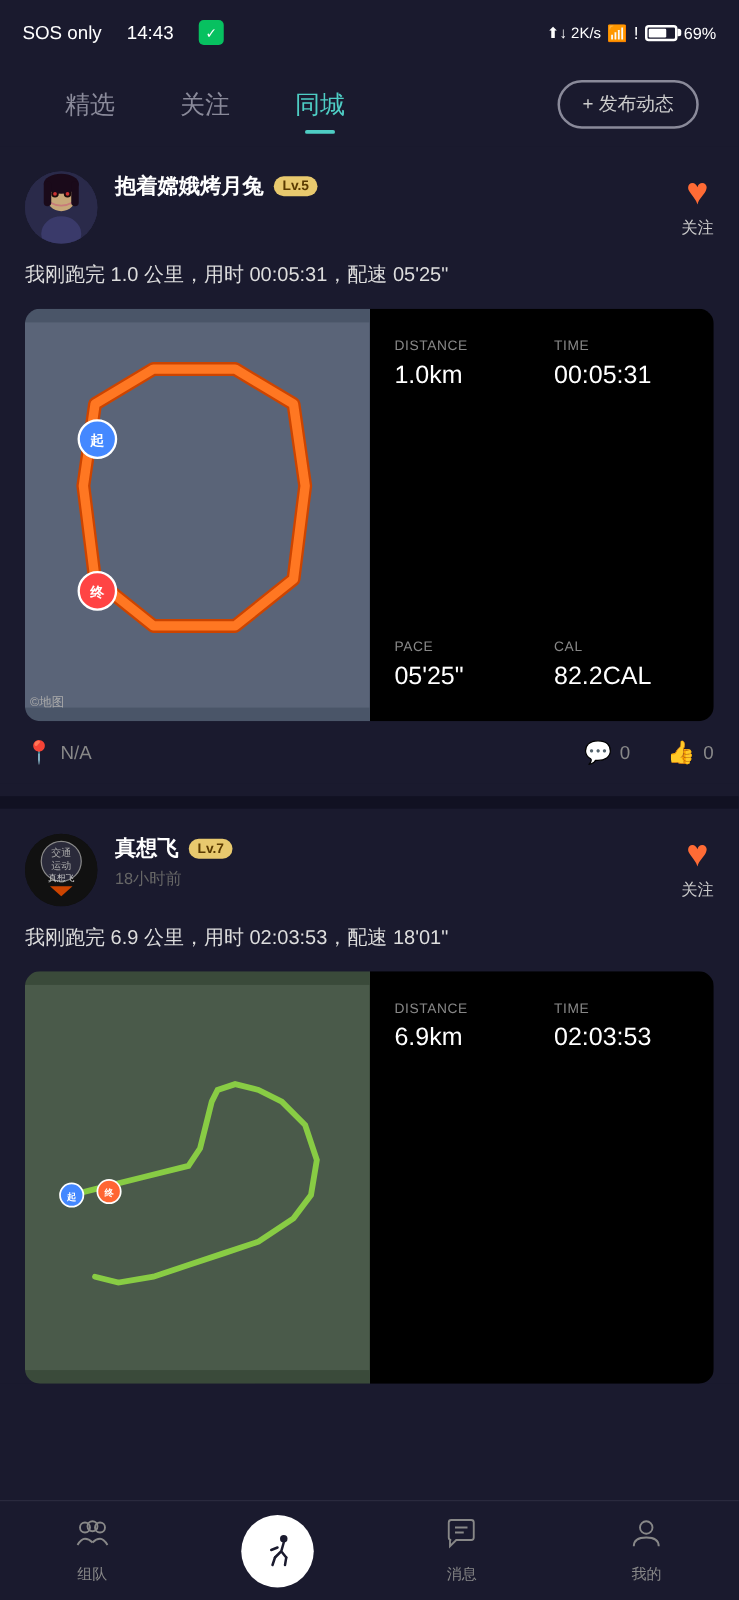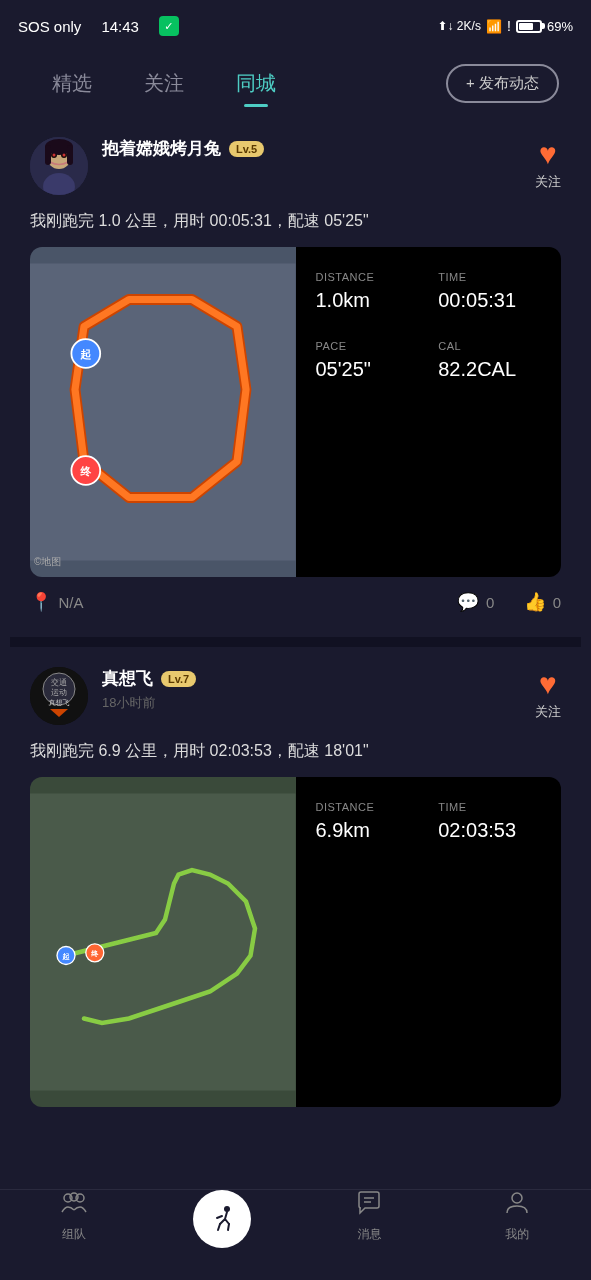--- a/index.html
+++ b/index.html
@@ -116,21 +116,21 @@
       border: 2px solid #8a8a9a;
       color: #ccc;
       font-size: 15px;
       padding: 8px 18px;
       border-radius: 24px;
       cursor: pointer;
     }
 
     
     .posts-container {
-      padding: 0 10px 80px;
+      padding: 0 0 80px;
     }
 
     
     .post-card {
       background: #1a1a2e;
       padding: 20px 20px 0;
       margin-bottom: 10px;
     }
 
     .post-header {
@@ -221,21 +221,21 @@
       left: 4px;
       font-size: 10px;
       color: #aaa;
       text-align: center;
     }
     .stats-section {
       width: 50%;
       background: #000;
       display: flex;
       flex-direction: column;
-      justify-content: flex-start;
+      justify-content: space-between;
       padding: 24px 20px;
       gap: 28px;
     }
     .stats-row {
       display: flex;
       gap: 20px;
     }
     .stat-item {
       flex: 1;
     }
@@ -272,27 +272,28 @@
 
     
     .divider {
       height: 10px;
       background: #111122;
     }
 
     
     .bottom-nav {
       position: fixed;
-      bottom: 11px;
+      bottom: 0;
       left: 0;
       width: 591px;
       height: 80px;
       background: #1a1a2e;
       border-top: 1px solid #2a2a3e;
       display: flex;
+      align-items: center;
       justify-content: space-around;
     }
     .bottom-nav-item {
       display: flex;
       flex-direction: column;
       align-items: center;
       gap: 4px;
       cursor: pointer;
       flex: 1;
     }

